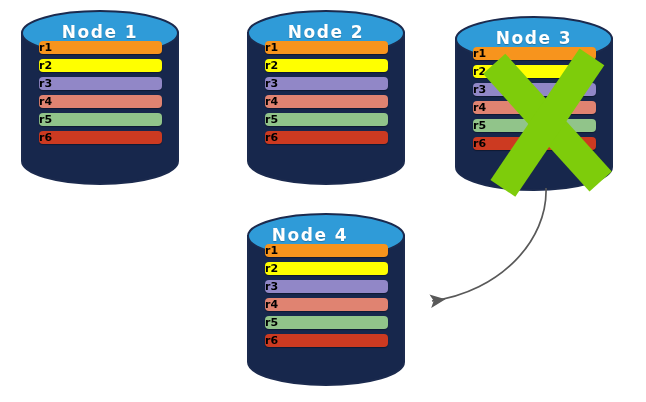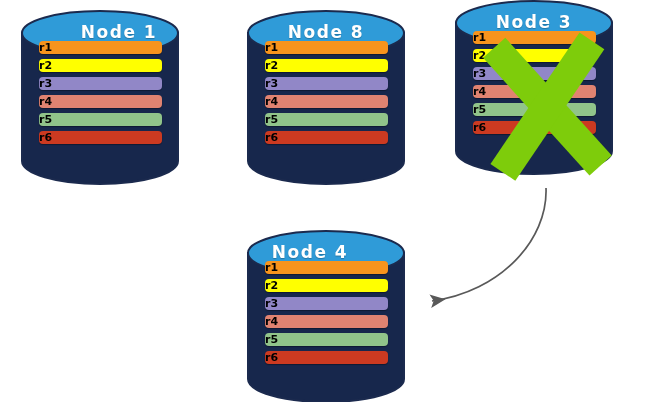--- a/index.html
+++ b/index.html
@@ -76,67 +76,67 @@
 <body style="background: rgb(255, 255, 255);">
 
 <div id="canvas">
 
   <div id="nodes-root">
       <div class="node" style="left: 21px; top: 10px; width: 158px; height: 174px;">
         <svg width="158" height="174" viewBox="0 0 158 174">
           <path d="M 1,23 L 1,151 A 78,23 0 0 0 157,151 L 157,23 Z" fill="#17274C" stroke="#1B2A4E" stroke-width="2"></path>
           <ellipse cx="79" cy="23" rx="78" ry="22" fill="#2F9BD8" stroke="#1B2A4E" stroke-width="2"></ellipse>
         </svg>
-        <div class="node-label" style="top: 12px; color: rgb(255, 255, 255); padding-left: 19px;">Node  1</div>
+        <div class="node-label" style="top: 12px; color: rgb(255, 255, 255);">Node  1</div>
         <div class="rows">
           <div class="row" style="left: 18px; width: 123px; top: 31px; background: rgb(247, 148, 29); color: rgb(0, 0, 0);">r1</div>
           <div class="row" style="left: 18px; width: 123px; top: 49px; background: rgb(255, 255, 0); color: rgb(0, 0, 0);">r2</div>
           <div class="row" style="left: 18px; width: 123px; top: 67px; background: rgb(145, 135, 199); color: rgb(0, 0, 0);">r3</div>
           <div class="row" style="left: 18px; width: 123px; top: 85px; background: rgb(224, 131, 113); color: rgb(0, 0, 0);">r4</div>
           <div class="row" style="left: 18px; width: 123px; top: 103px; background: rgb(145, 196, 138); color: rgb(0, 0, 0);">r5</div>
           <div class="row" style="left: 18px; width: 123px; top: 121px; background: rgb(204, 58, 33); color: rgb(0, 0, 0);">r6</div>
         </div>
       </div>
       <div class="node" style="left: 247px; top: 10px; width: 158px; height: 174px;">
         <svg width="158" height="174" viewBox="0 0 158 174">
           <path d="M 1,23 L 1,151 A 78,23 0 0 0 157,151 L 157,23 Z" fill="#17274C" stroke="#1B2A4E" stroke-width="2"></path>
           <ellipse cx="79" cy="23" rx="78" ry="22" fill="#2F9BD8" stroke="#1B2A4E" stroke-width="2"></ellipse>
         </svg>
-        <div class="node-label" style="top: 12px; color: rgb(255, 255, 255);">Node  8</div>
+        <div class="node-label" style="top: 12px; color: rgb(255, 255, 255);">Node  2</div>
         <div class="rows">
           <div class="row" style="left: 18px; width: 123px; top: 31px; background: rgb(247, 148, 29); color: rgb(0, 0, 0);">r1</div>
           <div class="row" style="left: 18px; width: 123px; top: 49px; background: rgb(255, 255, 0); color: rgb(0, 0, 0);">r2</div>
           <div class="row" style="left: 18px; width: 123px; top: 67px; background: rgb(145, 135, 199); color: rgb(0, 0, 0);">r3</div>
           <div class="row" style="left: 18px; width: 123px; top: 85px; background: rgb(224, 131, 113); color: rgb(0, 0, 0);">r4</div>
           <div class="row" style="left: 18px; width: 123px; top: 103px; background: rgb(145, 196, 138); color: rgb(0, 0, 0);">r5</div>
           <div class="row" style="left: 18px; width: 123px; top: 121px; background: rgb(204, 58, 33); color: rgb(0, 0, 0);">r6</div>
         </div>
       </div>
-      <div class="node" style="left: 455px; top: 0; width: 158px; height: 174px;">
+      <div class="node" style="left: 455px; top: 16px; width: 158px; height: 174px;">
         <svg width="158" height="174" viewBox="0 0 158 174">
           <path d="M 1,23 L 1,151 A 78,23 0 0 0 157,151 L 157,23 Z" fill="#17274C" stroke="#1B2A4E" stroke-width="2"></path>
           <ellipse cx="79" cy="23" rx="78" ry="22" fill="#2F9BD8" stroke="#1B2A4E" stroke-width="2"></ellipse>
         </svg>
         <div class="node-label" style="top: 12px; color: rgb(255, 255, 255);">Node  3</div>
         <div class="rows">
           <div class="row" style="left: 18px; width: 123px; top: 31px; background: rgb(247, 148, 29); color: rgb(0, 0, 0);">r1</div>
           <div class="row" style="left: 18px; width: 123px; top: 49px; background: rgb(255, 255, 0); color: rgb(0, 0, 0);">r2</div>
           <div class="row" style="left: 18px; width: 123px; top: 67px; background: rgb(145, 135, 199); color: rgb(0, 0, 0);">r3</div>
           <div class="row" style="left: 18px; width: 123px; top: 85px; background: rgb(224, 131, 113); color: rgb(0, 0, 0);">r4</div>
           <div class="row" style="left: 18px; width: 123px; top: 103px; background: rgb(145, 196, 138); color: rgb(0, 0, 0);">r5</div>
           <div class="row" style="left: 18px; width: 123px; top: 121px; background: rgb(204, 58, 33); color: rgb(0, 0, 0);">r6</div>
         </div>
         <svg class="xmark" width="158" height="174" viewBox="0 0 158 174" style="left: 0px; top: 0px;">
           <g transform="rotate(-4 79 87)">
             <line x1="42" y1="45" x2="140" y2="170" stroke="#7ECC0B" stroke-width="30" stroke-linecap="butt"></line>
             <line x1="140" y1="45" x2="42" y2="170" stroke="#7ECC0B" stroke-width="30" stroke-linecap="butt"></line>
           </g>
         </svg>
       </div>
-      <div class="node" style="left: 247px; top: 230px; width: 126px; height: 172px;">
+      <div class="node" style="left: 247px; top: 213px; width: 126px; height: 172px;">
         <svg width="158" height="172" viewBox="0 0 158 172">
           <path d="M 1,23 L 1,149 A 78,23 0 0 0 157,149 L 157,23 Z" fill="#17274C" stroke="#1B2A4E" stroke-width="2"></path>
           <ellipse cx="79" cy="23" rx="78" ry="22" fill="#2F9BD8" stroke="#1B2A4E" stroke-width="2"></ellipse>
         </svg>
         <div class="node-label" style="top: 12px; color: rgb(255, 255, 255);">Node  4</div>
         <div class="rows">
           <div class="row" style="left: 18px; width: 123px; top: 31px; background: rgb(247, 148, 29); color: rgb(0, 0, 0);">r1</div>
           <div class="row" style="left: 18px; width: 123px; top: 49px; background: rgb(255, 255, 0); color: rgb(0, 0, 0);">r2</div>
           <div class="row" style="left: 18px; width: 123px; top: 67px; background: rgb(145, 135, 199); color: rgb(0, 0, 0);">r3</div>
           <div class="row" style="left: 18px; width: 123px; top: 85px; background: rgb(224, 131, 113); color: rgb(0, 0, 0);">r4</div>

